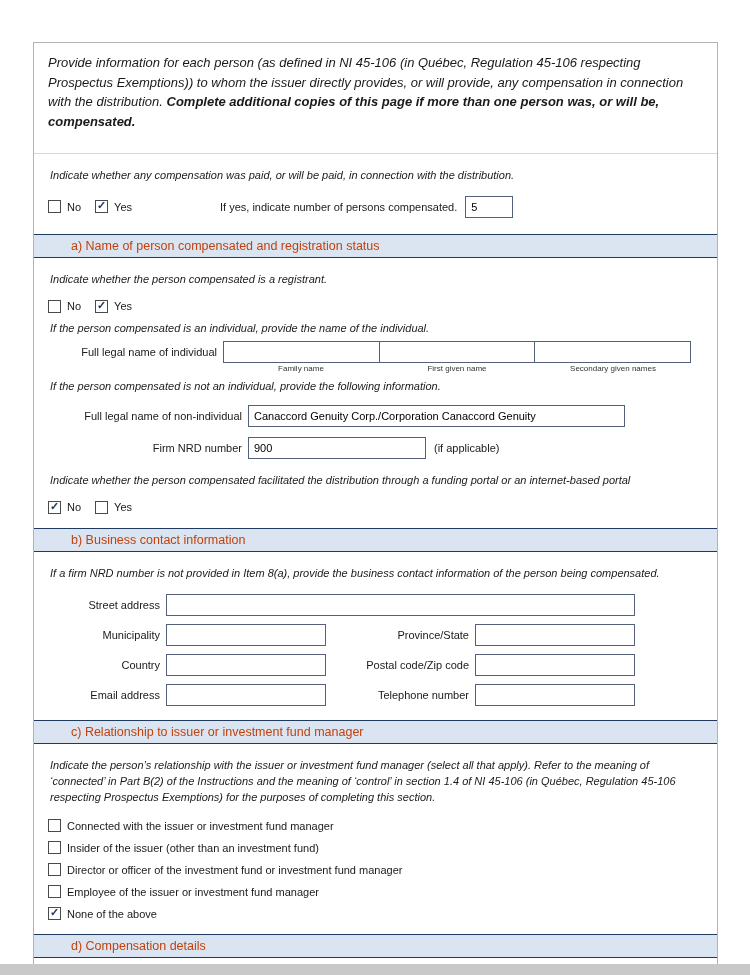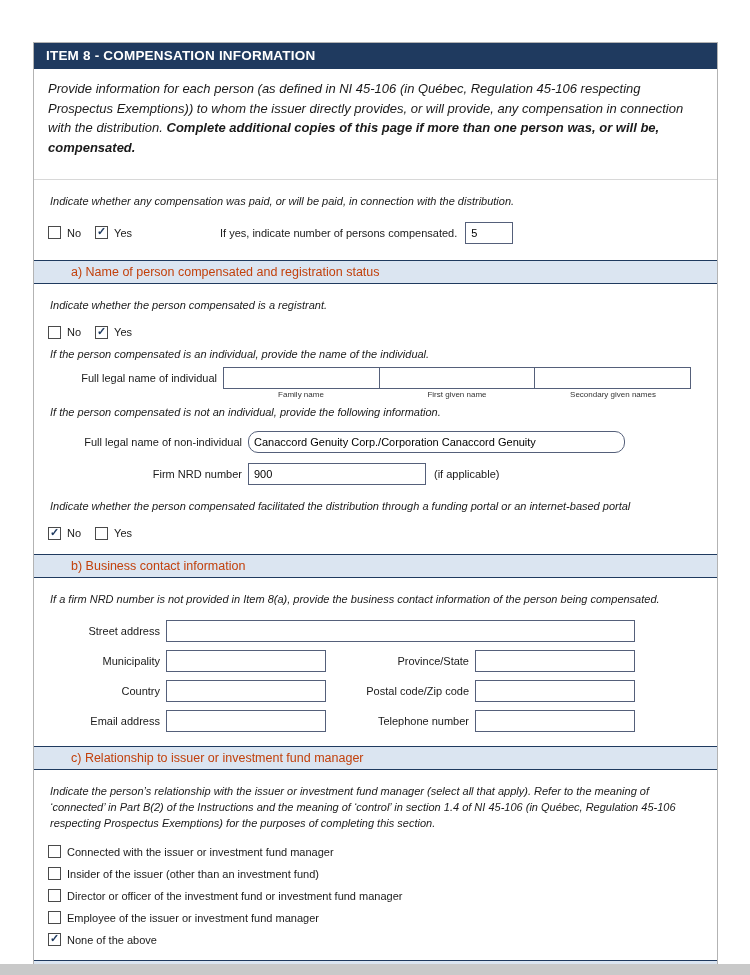--- a/index.html
+++ b/index.html
@@ -42,43 +42,40 @@
   .lbl { text-align:right; padding-right:6px; flex:0 0 auto; }
 
   .name-lbl { width:175px; }
   .name-group { display:flex; flex:1; margin-right:12px; }
   .name-group input { flex:1; margin-left:-1px; }
   .name-group input:first-child { margin-left:0; }
   .caption-row { display:flex; margin:1px 26px 0 189px; font-size:8px; color:#333; }
   .caption-row span { flex:1; text-align:center; }
 
   .wide-lbl { width:200px; }
-  .non-ind-input { width:377px;border-radius:10px; }
+  .non-ind-input { width:377px; }
   .nrd-input { width:178px; }
   .suffix { margin-left:8px; font-size:11px; }
 
   .b-lbl1 { width:118px; text-align:right; padding-right:6px; flex:0 0 auto; }
   .street-input { flex:1; margin-right:68px; }
   .b-sm { width:160px; flex:0 0 auto; }
   .b-lbl2 { flex:1; text-align:right; padding-right:6px; }
   .b-last { margin-right:68px; }
   .b-row { margin-top:8px; }
 
   .opt { margin-top:9px; }
   .bottom-space { height:16px; }
 </style>
 </head>
 <body>
 
 <div class="page">
   <div class="form">
 
-    <div class="title-bar">
-      <span>ITEM 8 - COMPENSATION INFORMATION</span>
-    </div>
 
     <div class="intro">
       <span>Provide information for each person (as defined in NI 45-106 (in Québec, Regulation 45-106 respecting Prospectus Exemptions)) to whom the issuer directly provides, or will provide, any compensation in connection with the distribution.</span>
       <b>Complete additional copies of this page if more than one person was, or will be, compensated.</b>
     </div>
 
     <div class="instr">Indicate whether any compensation was paid, or will be paid, in connection with the distribution.</div>
 
     <div class="cb-row">
       <span class="cb">

